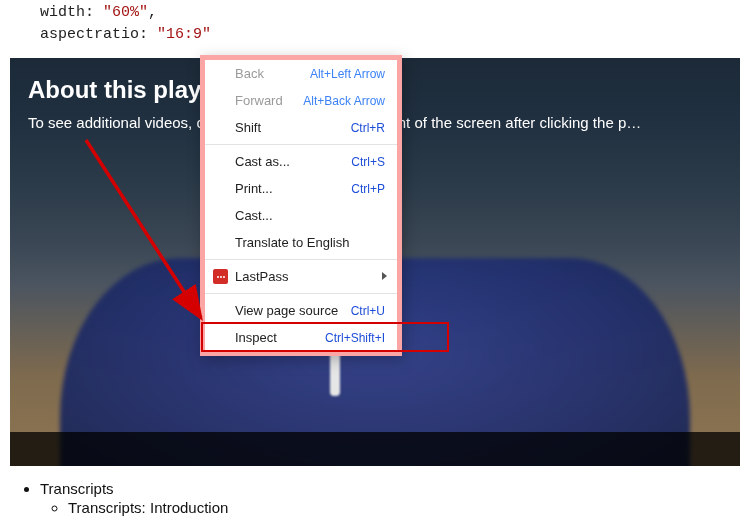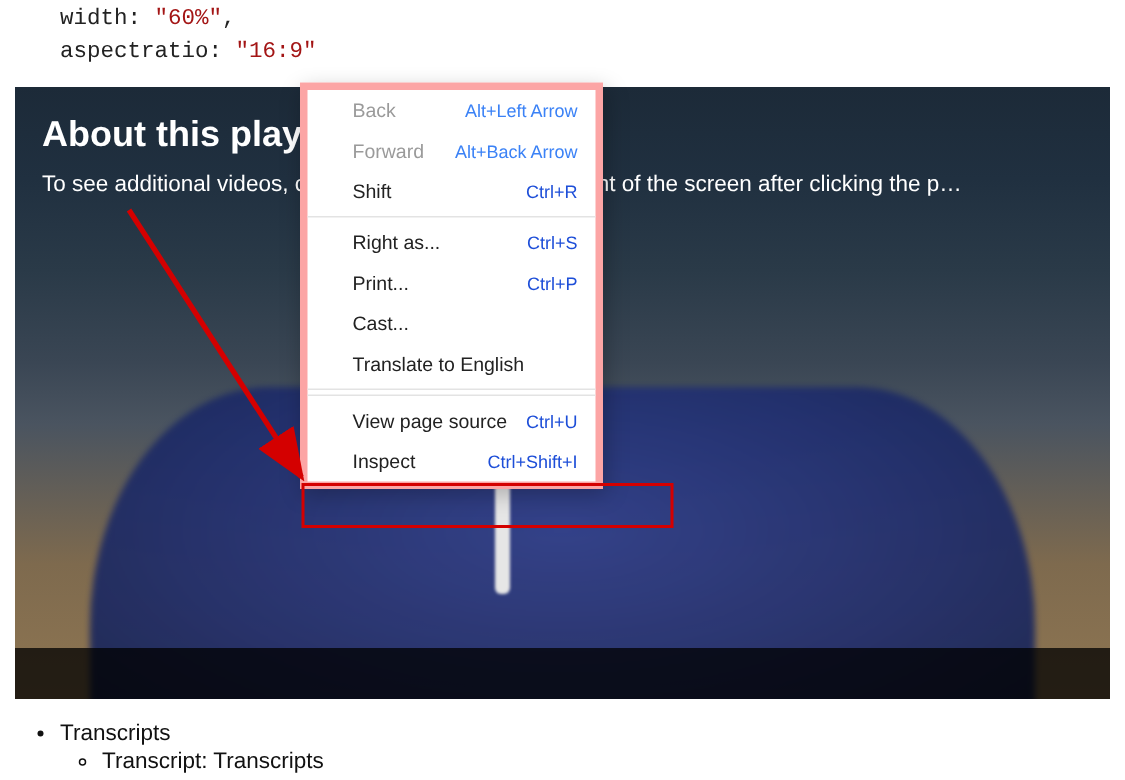--- a/index.html
+++ b/index.html
@@ -157,34 +157,45 @@
   <div class="cm-item disabled">
     <span class="cm-label">Forward</span>
     <span class="cm-shortcut">Alt+Back Arrow</span>
   </div>
   <div class="cm-item">
     <span class="cm-label">Shift</span>
     <span class="cm-shortcut">Ctrl+R</span>
   </div>
   <div class="cm-sep"></div>
   <div class="cm-item">
-    <span class="cm-label">Right as...</span>
+    <span class="cm-label">Cast as...</span>
     <span class="cm-shortcut">Ctrl+S</span>
   </div>
   <div class="cm-item">
     <span class="cm-label">Print...</span>
     <span class="cm-shortcut">Ctrl+P</span>
   </div>
   <div class="cm-item">
     <span class="cm-label">Cast...</span>
   </div>
   <div class="cm-item">
     <span class="cm-label">Translate to English</span>
   </div>
   <div class="cm-sep"></div>
+  <div class="cm-item">
+    <span class="cm-icon-lp">
+        <span class="dots">
+          <span></span>
+          <span></span>
+          <span></span>
+        </span>
+      </span>
+    <span class="cm-label">LastPass</span>
+    <span class="cm-submenu-caret"></span>
+  </div>
   <div class="cm-sep"></div>
   <div class="cm-item">
     <span class="cm-label">View page source</span>
     <span class="cm-shortcut">Ctrl+U</span>
   </div>
   <div class="cm-item">
     <span class="cm-label">Inspect</span>
     <span class="cm-shortcut">Ctrl+Shift+I</span>
   </div>
 </div>
@@ -197,17 +208,17 @@
       <polygon points="0 0, 10 4, 0 8" fill="#d40000"></polygon>
     </marker>
   </defs>
   <line x1="20" y1="20" x2="135" y2="198" stroke="#d40000" stroke-width="3.5" marker-end="url(#arrowhead)"></line>
 </svg>
 
 <div class="transcripts">
   <ul>
     <li><span>Transcripts</span>
       <ul>
-        <li><span>Transcript: Transcripts</span></li>
+        <li><span>Transcripts: Introduction</span></li>
       </ul>
     </li>
   </ul>
 </div>
 
 </body></html>

